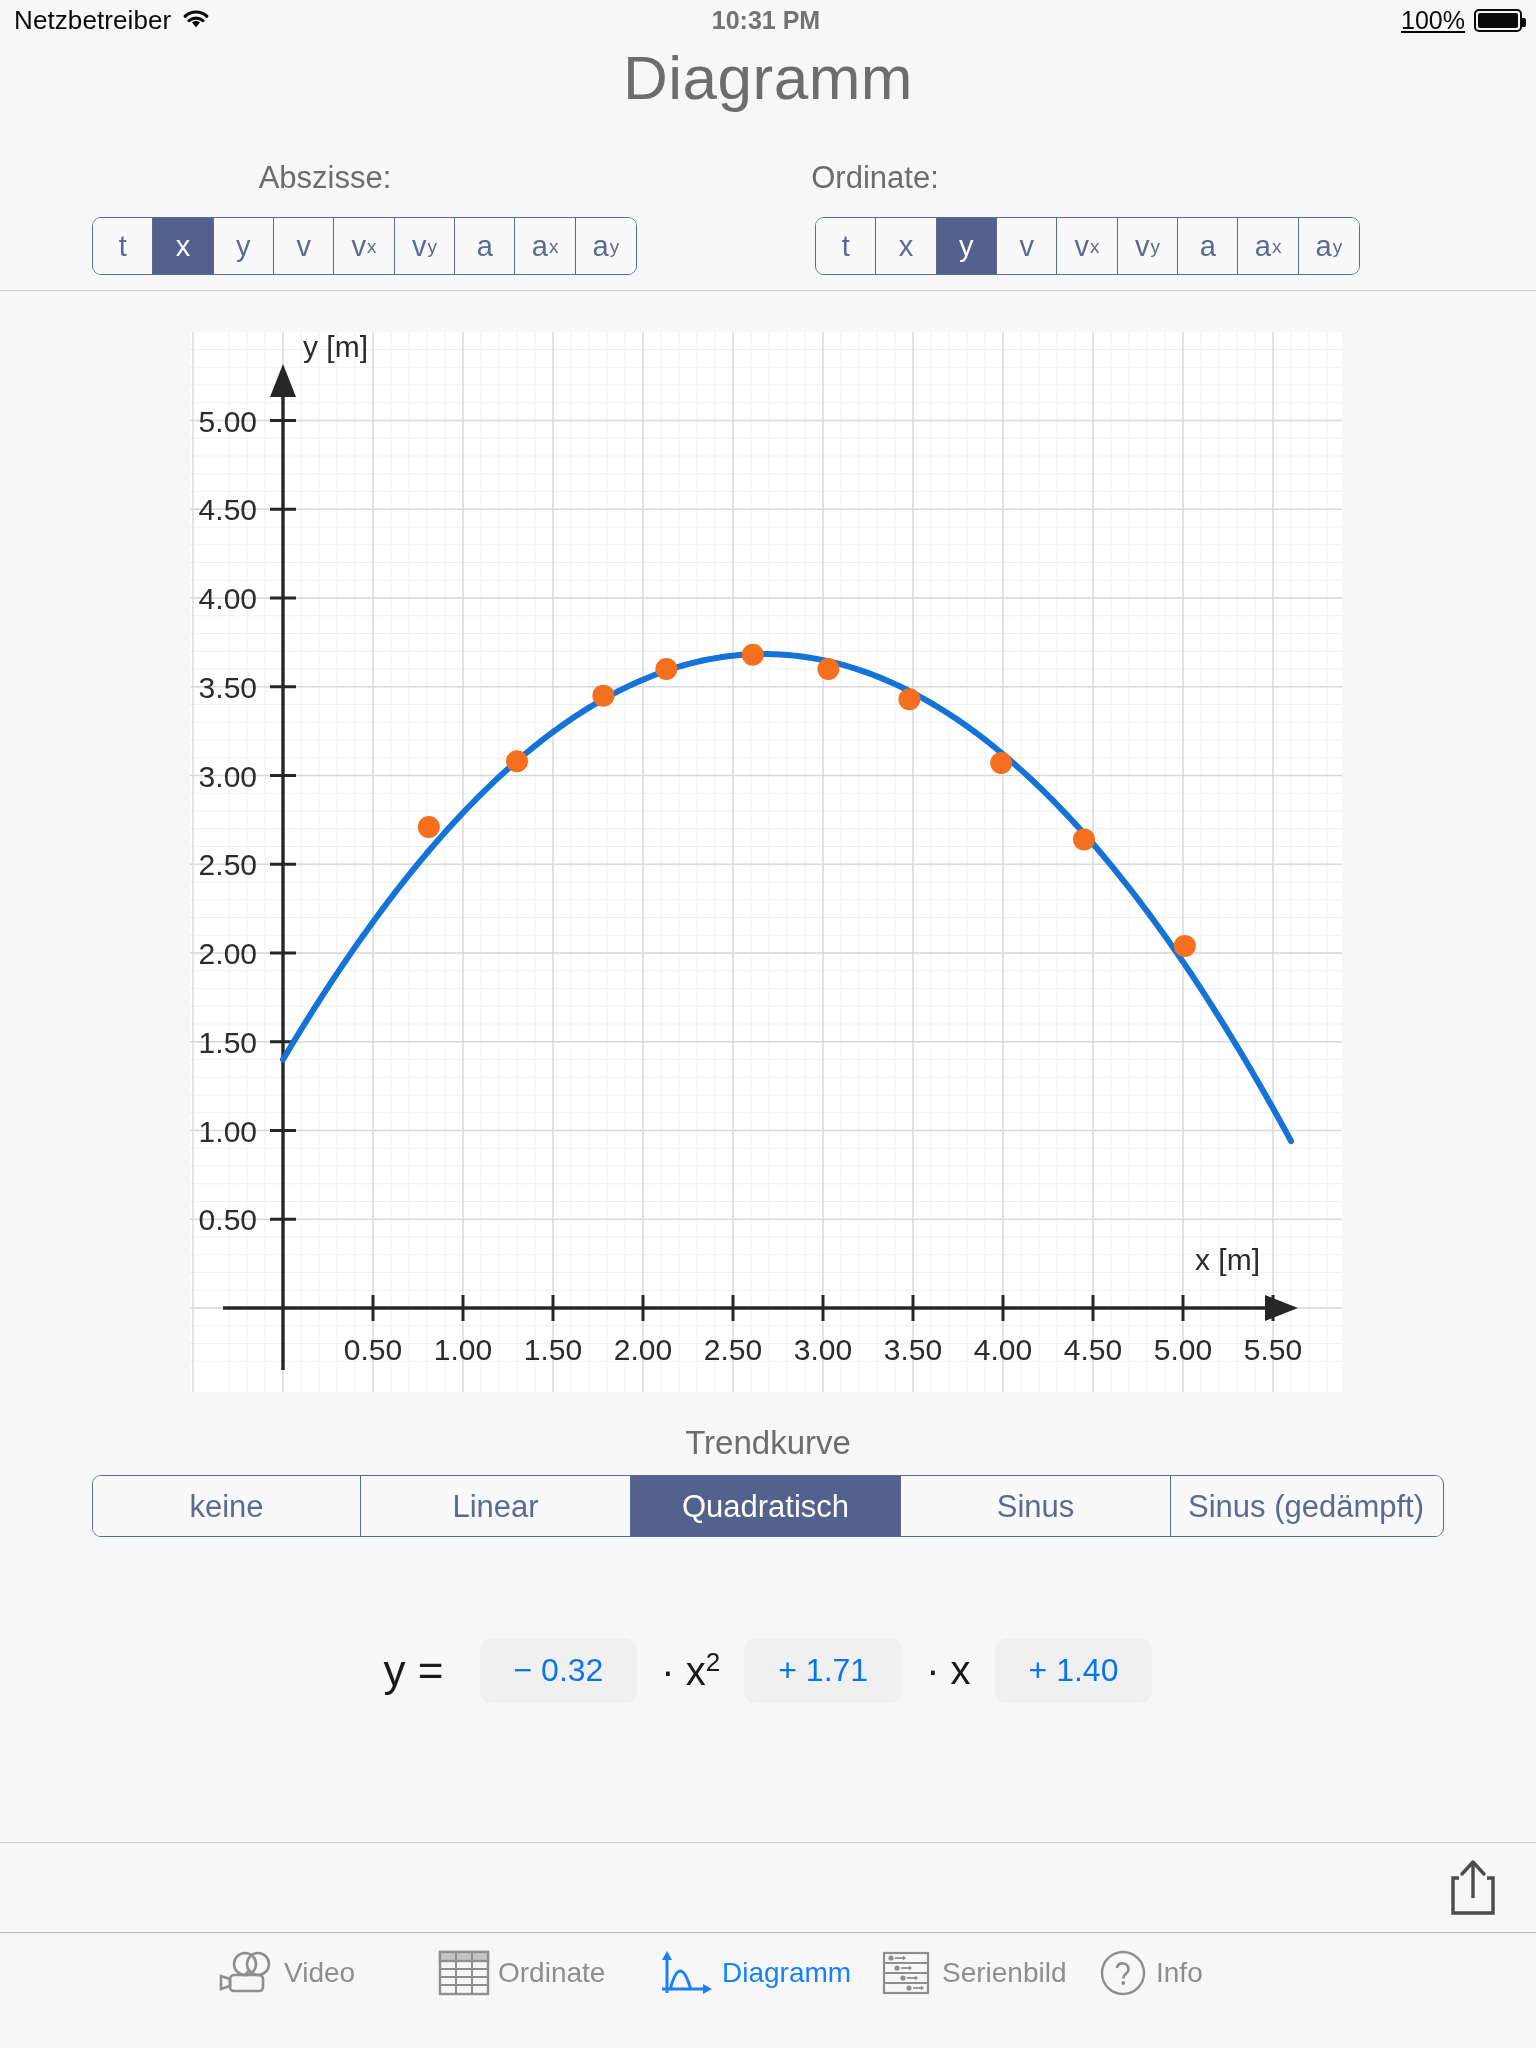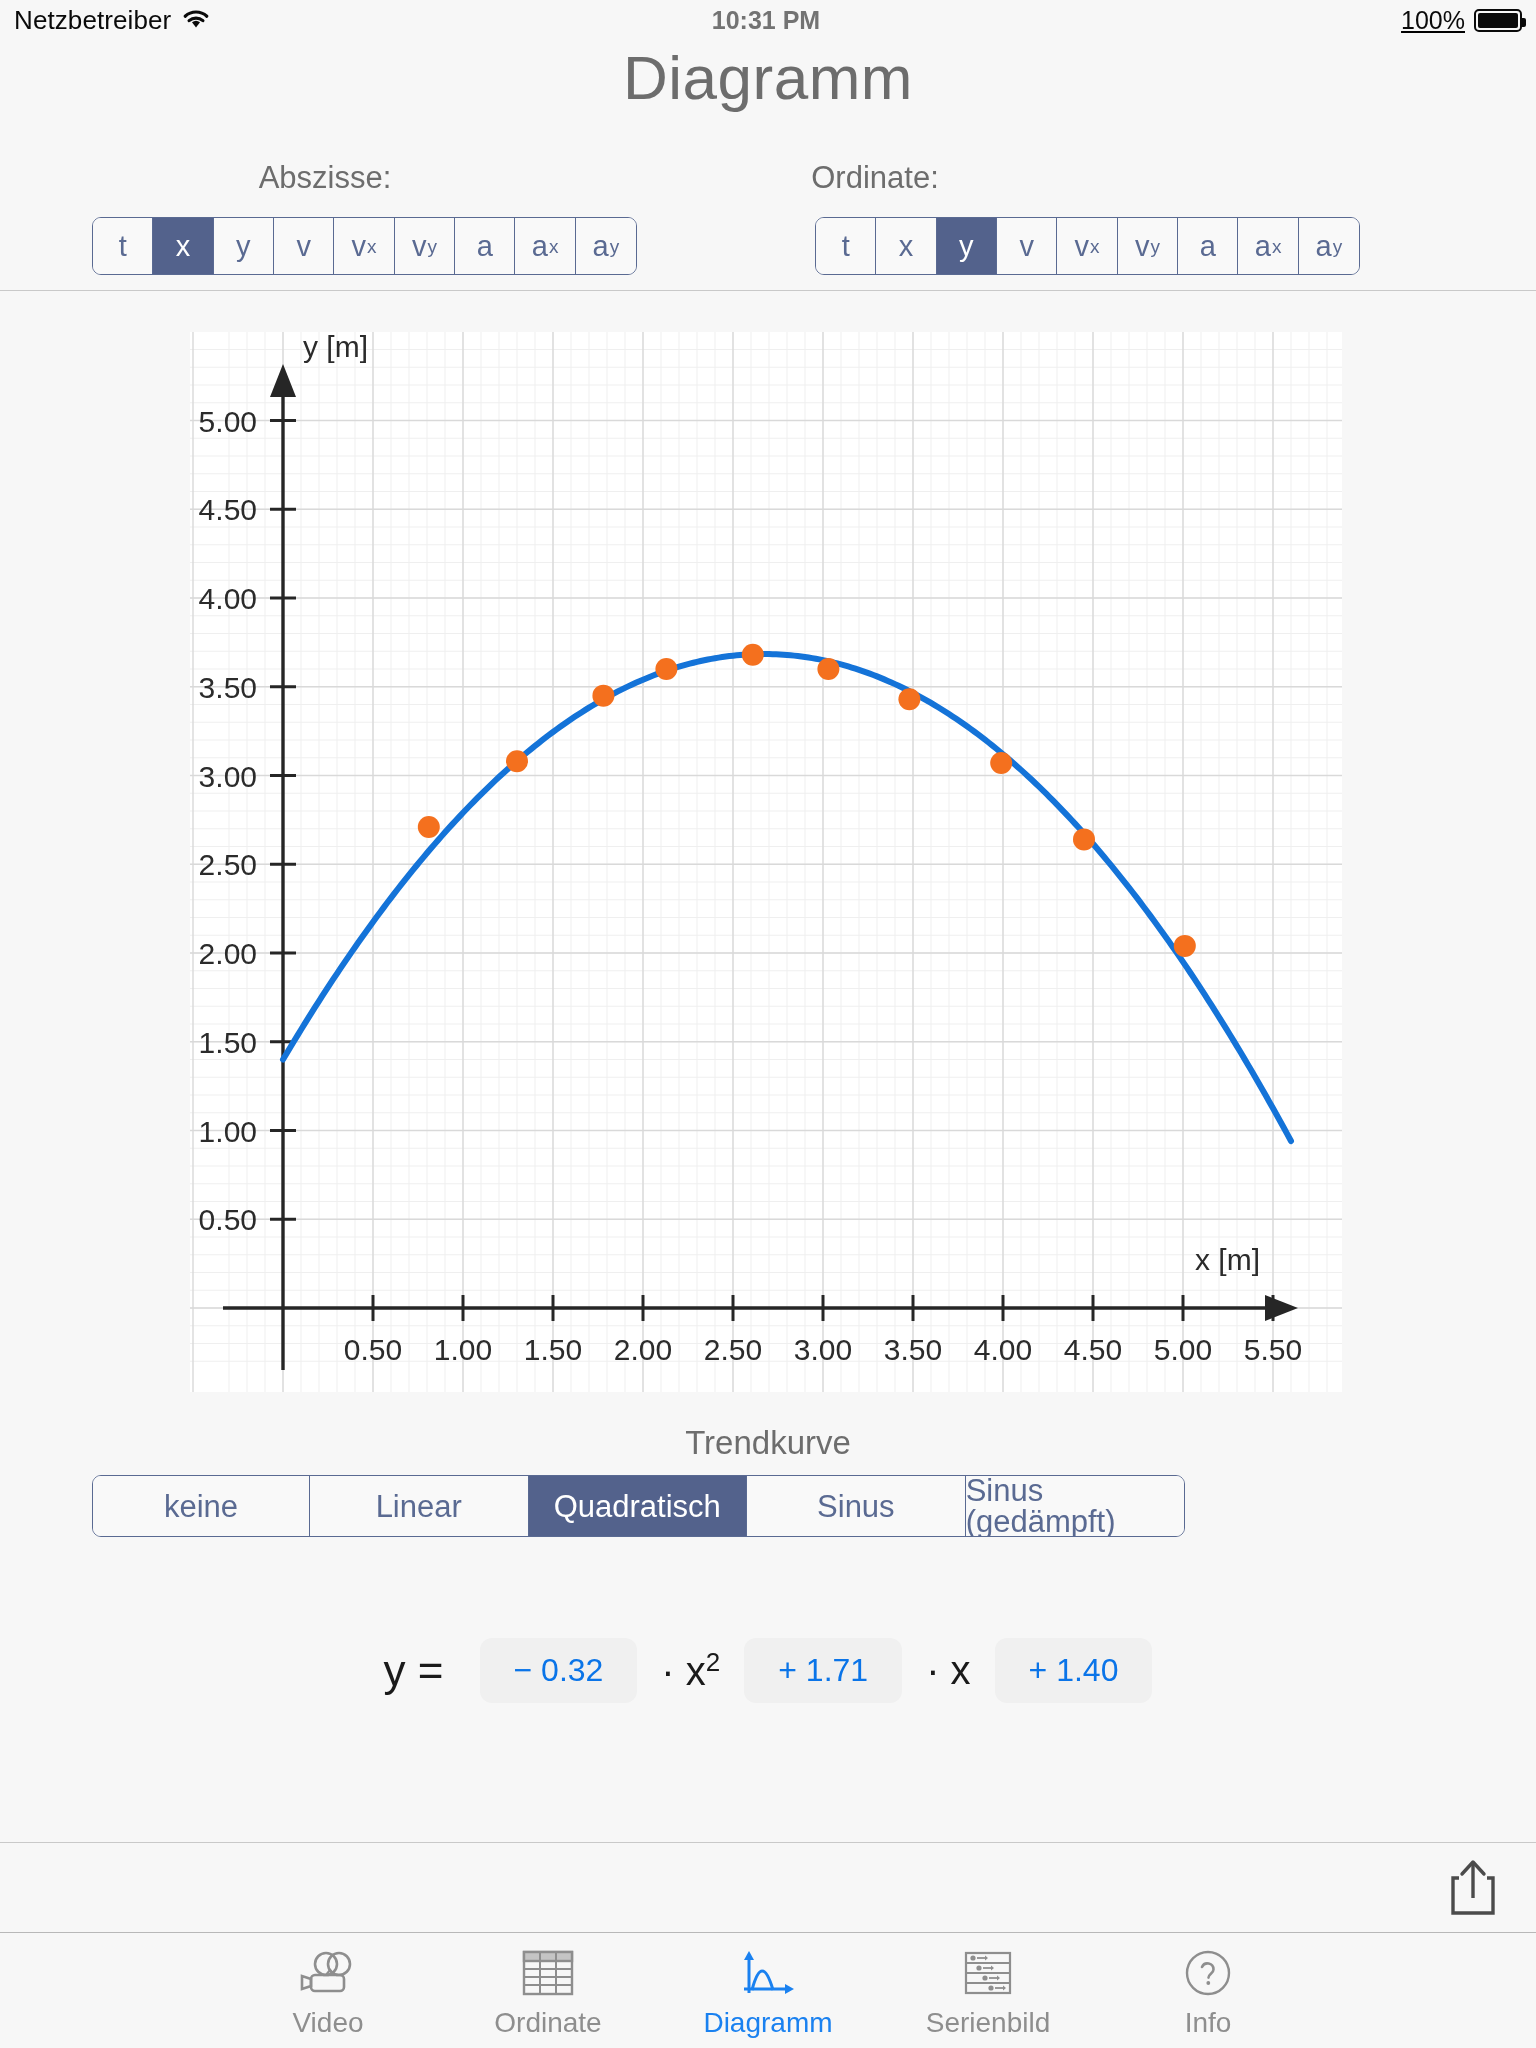--- a/index.html
+++ b/index.html
@@ -68,21 +68,21 @@
   
   #chart-panel {
     position: absolute; left: 190px; top: 332px; width: 1152px; height: 1060px;
     background: #ffffff;
   }
   #chart-svg { display: block; width: 1152px; height: 1060px; }
 
   
   #trend-label { position: absolute; top: 1424px; left: 0; width: 1536px;
                  text-align: center; font-size: 33px; color: #6d6d6d; }
-  #seg-trend { top: 1475px; left: 92px; width: 1093px; height: 62px; }
+  #seg-trend { top: 1475px; left: 92px; width: 1352px; height: 62px; text-align: right; }
   #seg-trend .sg { font-size: 31px; }
   #seg-trend .sg:nth-child(1) { width: 268px; }
   #seg-trend .sg:nth-child(2) { width: 270px; }
   #seg-trend .sg:nth-child(3) { width: 270px; }
   #seg-trend .sg:nth-child(4) { width: 270px; }
   #seg-trend .sg:nth-child(5) { width: 270px; }
 
   
   #formula {
     position: absolute; top: 1638px; left: 0; width: 1536px;
@@ -102,21 +102,21 @@
             background: #c9c9c9; }
   #share-button { position: absolute; top: 1852px; right: 26px; width: 74px; height: 74px;
                   display: flex; align-items: center; justify-content: center; }
 
   
   #tabbar {
     position: absolute; top: 1932px; left: 0; width: 1536px; height: 116px;
     background: #f7f7f7; border-top: 1px solid #b8b8b8;
     display: flex; align-items: flex-start; justify-content: center;
   }
-  .tab { width: 220px; padding-top: 14px; display: flex; flex-direction: column;
+  .tab { width: 220px; padding-top: 14px; display: flex; 
          align-items: center; gap: 8px; }
   .tab .tlabel { font-size: 28px; color: #8e8e8e; }
   .tab.active .tlabel { color: #1a81f0; }
   .tab .ticon { height: 52px; display: flex; align-items: center; justify-content: center; }
 </style>
 </head>
 <body>
 
 <div id="root">
 

